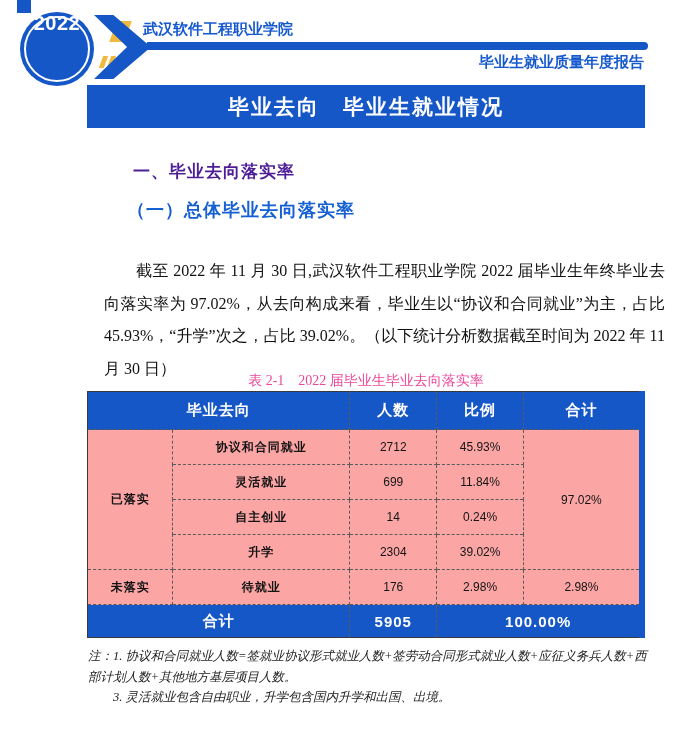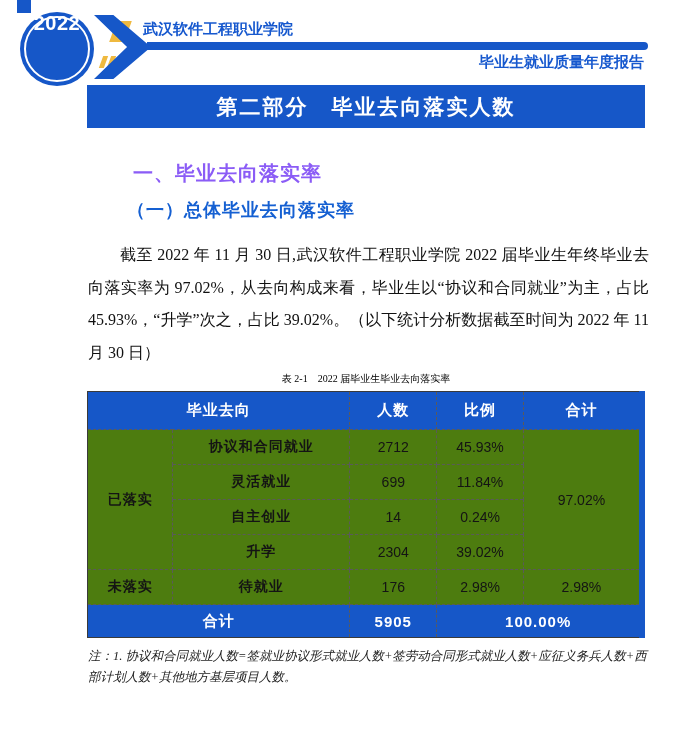--- a/index.html
+++ b/index.html
@@ -19,35 +19,35 @@
         border-radius:0 4px 4px 0;}
   .school-name{position:absolute;left:143px;top:20px;color:#1658CE;font-weight:bold;font-size:15px;text-align:center;}
   .slash{position:absolute;top:56px;width:5px;height:12px;background:#EFB93F;transform:skewX(-20deg);}
   .s1{left:101px;} .s2{left:109px;} .s3{left:117px;}
   .report-title{position:absolute;right:36px;top:53px;color:#1658CE;font-weight:bold;font-size:15px;}
   
   .banner{position:absolute;left:87px;top:85px;width:558px;height:43px;background:#1657C8;
           display:flex;align-items:center;justify-content:center;}
   .banner-text{color:#fff;font-weight:bold;font-size:21px;letter-spacing:2px;}
   
-  .h1{position:absolute;left:133px;top:160px;color:#8b5cf6;font-weight:bold;font-size:20px;letter-spacing:1px;}
+  .h1{position:absolute;left:133px;top:160px;color:#4c1d95;font-weight:bold;font-size:17px;letter-spacing:1px;}
   .h2{position:absolute;left:127px;top:198px;color:#1560D2;font-weight:bold;font-size:18px;letter-spacing:1px;}
   
-  .para{position:absolute;left:88px;top:239px;width:561px;margin:0;
+  .para{position:absolute;left:88px;top:239px;width:561px;margin:16px;
         font-family:"Liberation Serif","DejaVu Serif",serif;font-size:16px;line-height:32.5px;
         color:#111;text-indent:2em;text-align:justify;}
   
   .tbl-caption{position:absolute;left:87px;top:372px;width:558px;text-align:center;
-               font-family:"Liberation Serif","DejaVu Serif",serif;font-size:10px;color:#000000;}
+               font-family:"Liberation Serif","DejaVu Serif",serif;font-size:14px;color:#ec4899;}
   .tbl-wrap{position:absolute;left:87px;top:391px;width:558px;}
   table{border-collapse:collapse;width:100%;table-layout:fixed;
         border:1px solid #3a3a3a;border-right:6px solid #1657C8;}
   th,td{border:1px dashed #5a5a5a;text-align:center;vertical-align:middle;padding:0;}
   thead th{background:#1657C8;color:#fff;font-weight:bold;font-size:15px;height:37px;letter-spacing:1px;}
-  tbody td{height:34px;font-size:14px;color:#141414;background:#4d7c0f;margin-top:8px;}
+  tbody td{height:34px;font-size:12px;color:#141414;background:#fca5a5;margin-top:8px;}
   tbody td.zh{font-weight:bold;letter-spacing:1px;}
   tbody td.num{font-weight:normal;}
   tfoot td{background:#1657C8;color:#fff;font-weight:bold;font-size:15px;height:32px;letter-spacing:1px;}
   
   .notes{position:absolute;left:88px;top:646px;width:566px;
          font-family:"Liberation Serif","DejaVu Serif",serif;font-style:italic;
          font-size:12.5px;line-height:20.5px;color:#222;}
   .note-indent{text-indent:2em;}
 </style>
 </head>
@@ -63,21 +63,21 @@
   <div class="yellow-para"></div>
   <div class="chevron"></div>
   <div class="hbar"></div>
   <div class="school-name">武汉软件工程职业学院</div>
   <div class="slash s1"></div>
   <div class="slash s2"></div>
   <div class="slash s3"></div>
   <div class="report-title">毕业生就业质量年度报告</div>
 
   <div class="banner">
-    <span class="banner-text">第二部分　毕业去向落实人数</span>
+    <span class="banner-text">毕业去向　毕业生就业情况</span>
   </div>
 
   <div class="h1">一、毕业去向落实率</div>
   <div class="h2">（一）总体毕业去向落实率</div>
 
   <p class="para">截至 2022 年 11 月 30 日,武汉软件工程职业学院 2022 届毕业生年终毕业去向落实率为 97.02%，从去向构成来看，毕业生以“协议和合同就业”为主，占比 45.93%，“升学”次之，占比 39.02%。（以下统计分析数据截至时间为 2022 年 11 月 30 日）</p>
 
   <div class="tbl-caption">表 2-1　2022 届毕业生毕业去向落实率</div>
   <div class="tbl-wrap">
     <table>
@@ -132,15 +132,16 @@
           <td colspan="2">合计</td>
           <td>5905</td>
           <td colspan="2">100.00%</td>
         </tr>
       </tfoot>
     </table>
   </div>
 
   <div class="notes">
     <div>注：1. 协议和合同就业人数=签就业协议形式就业人数+签劳动合同形式就业人数+应征义务兵人数+西部计划人数+其他地方基层项目人数。</div>
+    <div class="note-indent">3. 灵活就业包含自由职业，升学包含国内升学和出国、出境。</div>
   </div>
 
 </div>
 
 </body></html>

